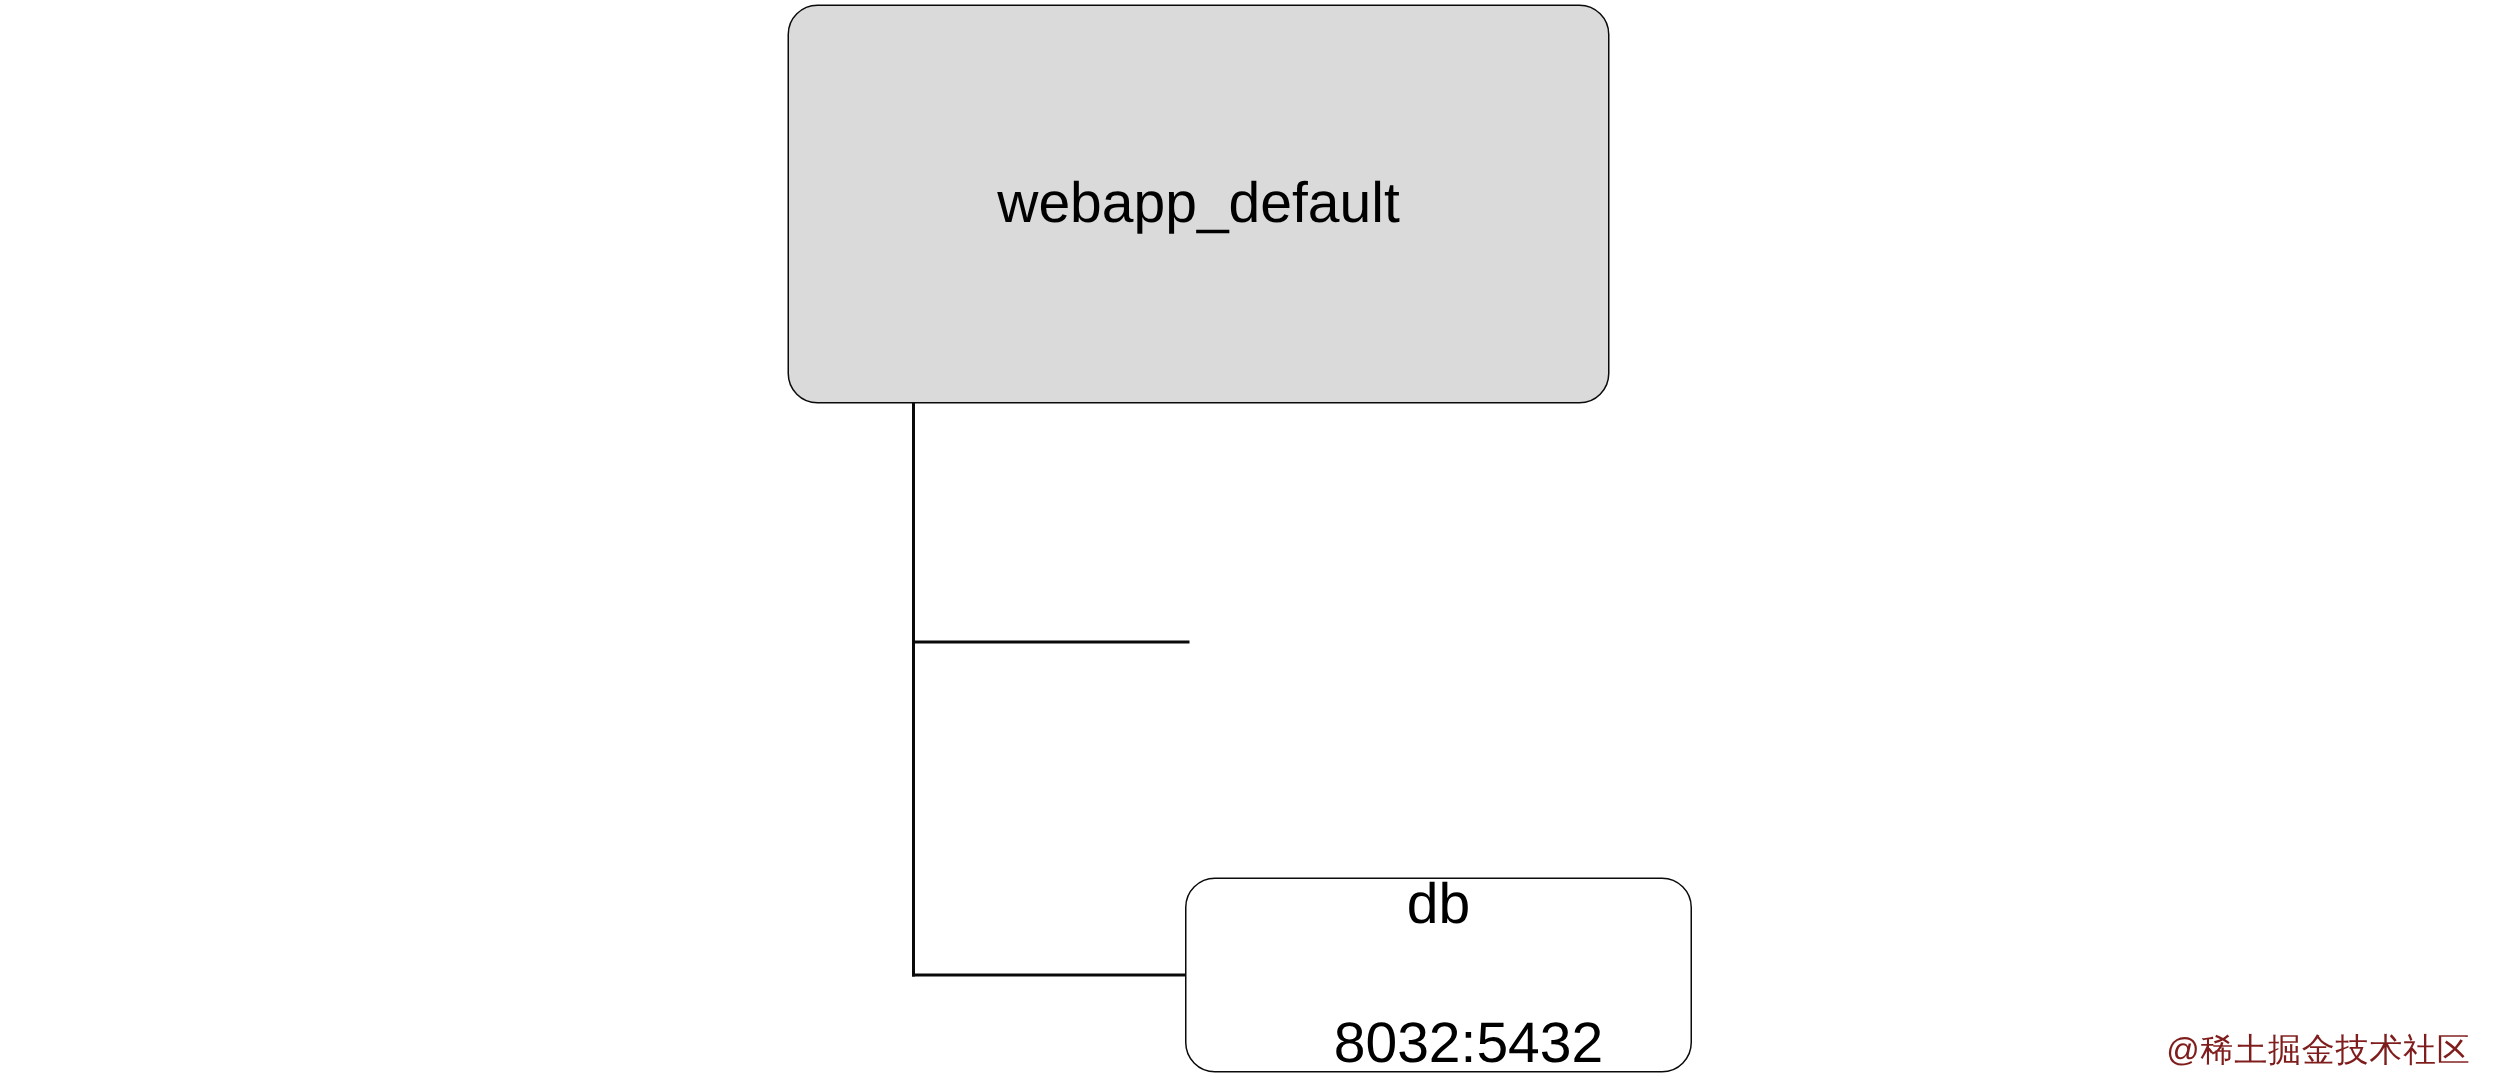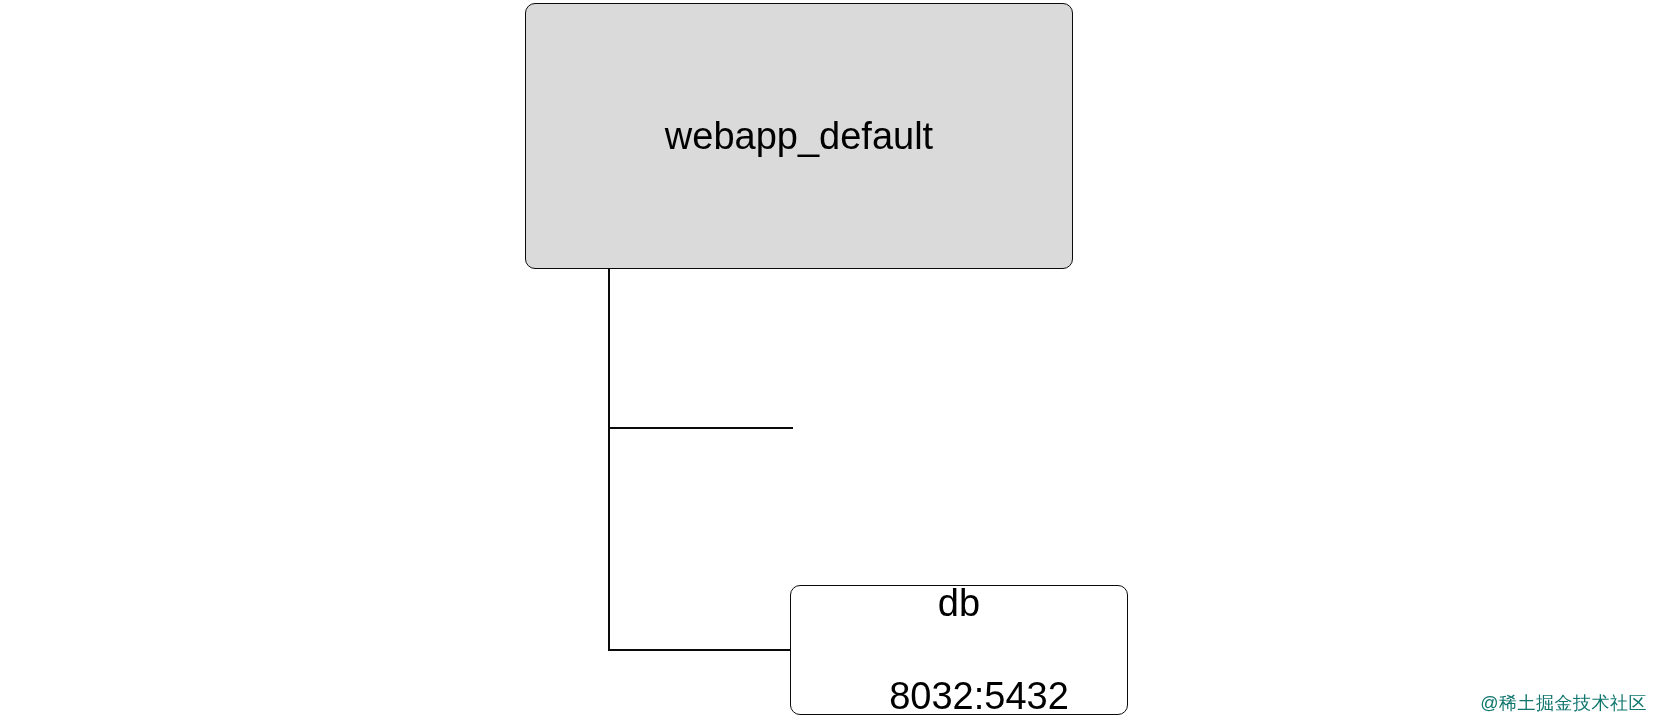--- a/index.html
+++ b/index.html
@@ -14,21 +14,21 @@
     position: relative;
     width: 1665px;
     height: 721px;
     background: #ffffff;
     overflow: hidden;
   }
   .node {
     position: absolute;
     box-sizing: border-box;
     border: 1.6px solid #0a0a0a;
-    border-radius: 10px;
+    border-radius: 20px;
     display: flex;
     flex-direction: column;
     align-items: center;
     justify-content: center;
     color: #000000;
     line-height: 1.18;
     text-align: center;
     white-space: pre;
   }
   #network-node {
@@ -80,22 +80,22 @@
     left: 608px;
     top: 649px;
     width: 183px;
     height: 2.2px;
   }
 
   #watermark {
     position: absolute;
     right: 18px;
     bottom: 6px;
-    font-size: 18px;
-    color: #0f766e;
+    font-size: 22px;
+    color: #7f1d1d;
     letter-spacing: 0.5px;
     white-space: nowrap;
   }
 </style>
 </head>
 <body>
 
 <div id="canvas">
 
   <div class="edge" id="edge-trunk"></div>

